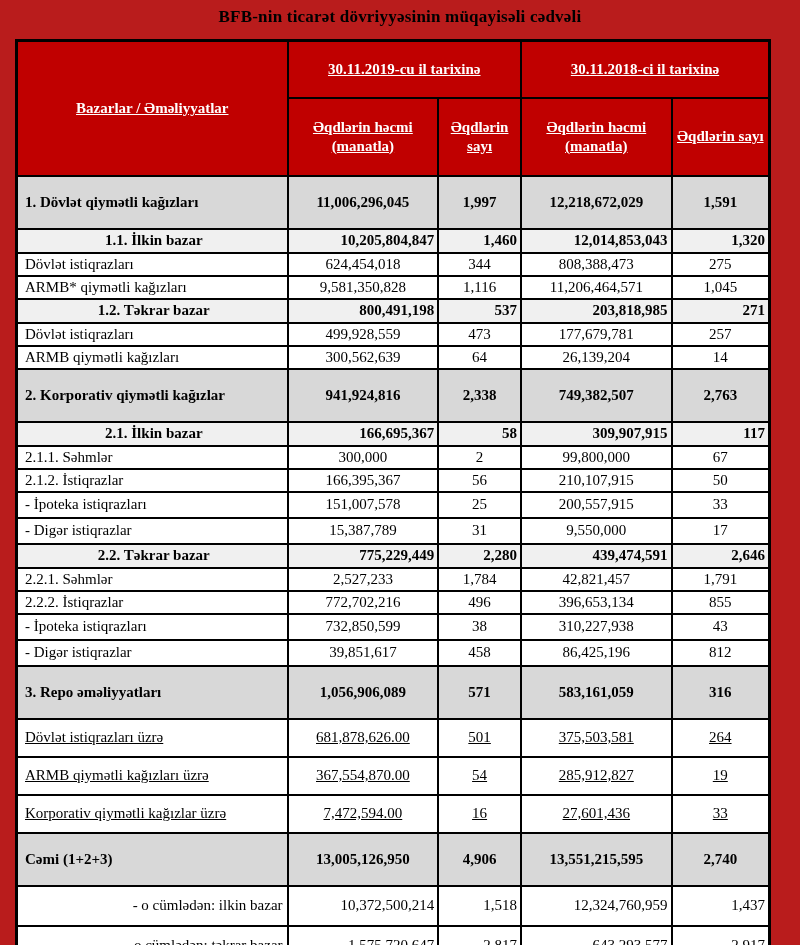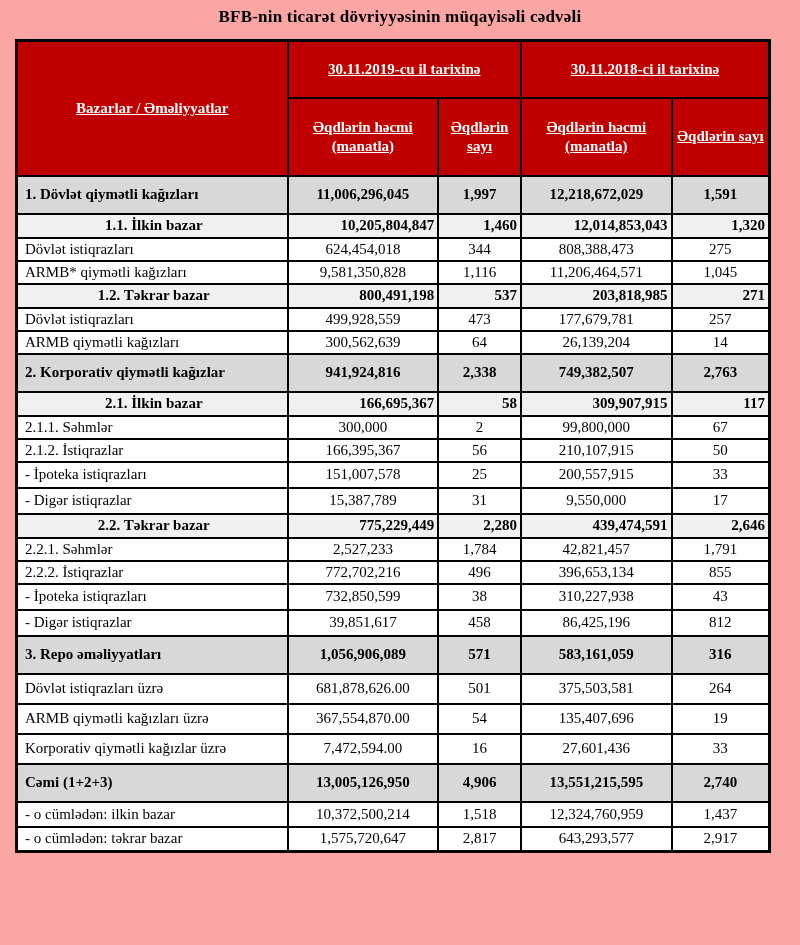--- a/index.html
+++ b/index.html
@@ -17,21 +17,21 @@
     width: 800px;
   }
   body {
     font-family: "Liberation Serif", "DejaVu Serif", serif;
     color: #000;
   }
   .page {
     width: 800px;
     height: 945px;
     position: relative;
-    background: #fca5a5;
+    background: #b91c1c;
   }
   .page-title {
     text-align: center;
     font-size: 17px;
     font-weight: bold;
     padding-top: 7px;
     margin: 0 0 12px 0;
     letter-spacing: 0.2px;
   }
   table.cmp-table {
@@ -69,36 +69,36 @@
   }
   td.value-cell {
     text-align: center;
     padding: 2px 3px;
   }
 
   
   tr.row-section td {
     background: var(--section-bg);
     font-weight: bold;
-    height: 38px;
+    height: 53px;
   }
   tr.row-subsection td {
     background: var(--subsection-bg);
     font-weight: bold;
     height: 24px;
     text-align: right;
   }
   tr.row-subsection td.label-cell { text-align: center; }
   tr.row-normal td { height: 22px; }
   tr.row-normal + tr.row-normal td { border-top-width: 1px; }
   tr.row-dash td { height: 26px; }
   tr.row-dash td.label-cell,
   tr.row-talldash td.label-cell { }
-  tr.row-tall td { height: 30px; }
-  tr.row-talldash td { height: 25px; }
+  tr.row-tall td { height: 38px; text-decoration: underline; }
+  tr.row-talldash td { height: 40px; text-align: right; }
 
   .footnote {
     margin: 5px 0 0 15px;
     font-size: 12.5px;
   }
 </style>
 </head>
 <body>
 
 <div class="page">
@@ -264,21 +264,21 @@
           <td class="label-cell">Dövlət istiqrazları üzrə</td>
           <td class="value-cell">681,878,626.00</td>
           <td class="value-cell">501</td>
           <td class="value-cell">375,503,581</td>
           <td class="value-cell">264</td>
         </tr>
         <tr class="row-tall">
           <td class="label-cell">ARMB qiymətli kağızları üzrə</td>
           <td class="value-cell">367,554,870.00</td>
           <td class="value-cell">54</td>
-          <td class="value-cell">135,407,696</td>
+          <td class="value-cell">285,912,827</td>
           <td class="value-cell">19</td>
         </tr>
         <tr class="row-tall">
           <td class="label-cell">Korporativ qiymətli kağızlar üzrə</td>
           <td class="value-cell">7,472,594.00</td>
           <td class="value-cell">16</td>
           <td class="value-cell">27,601,436</td>
           <td class="value-cell">33</td>
         </tr>
         <tr class="row-section">

